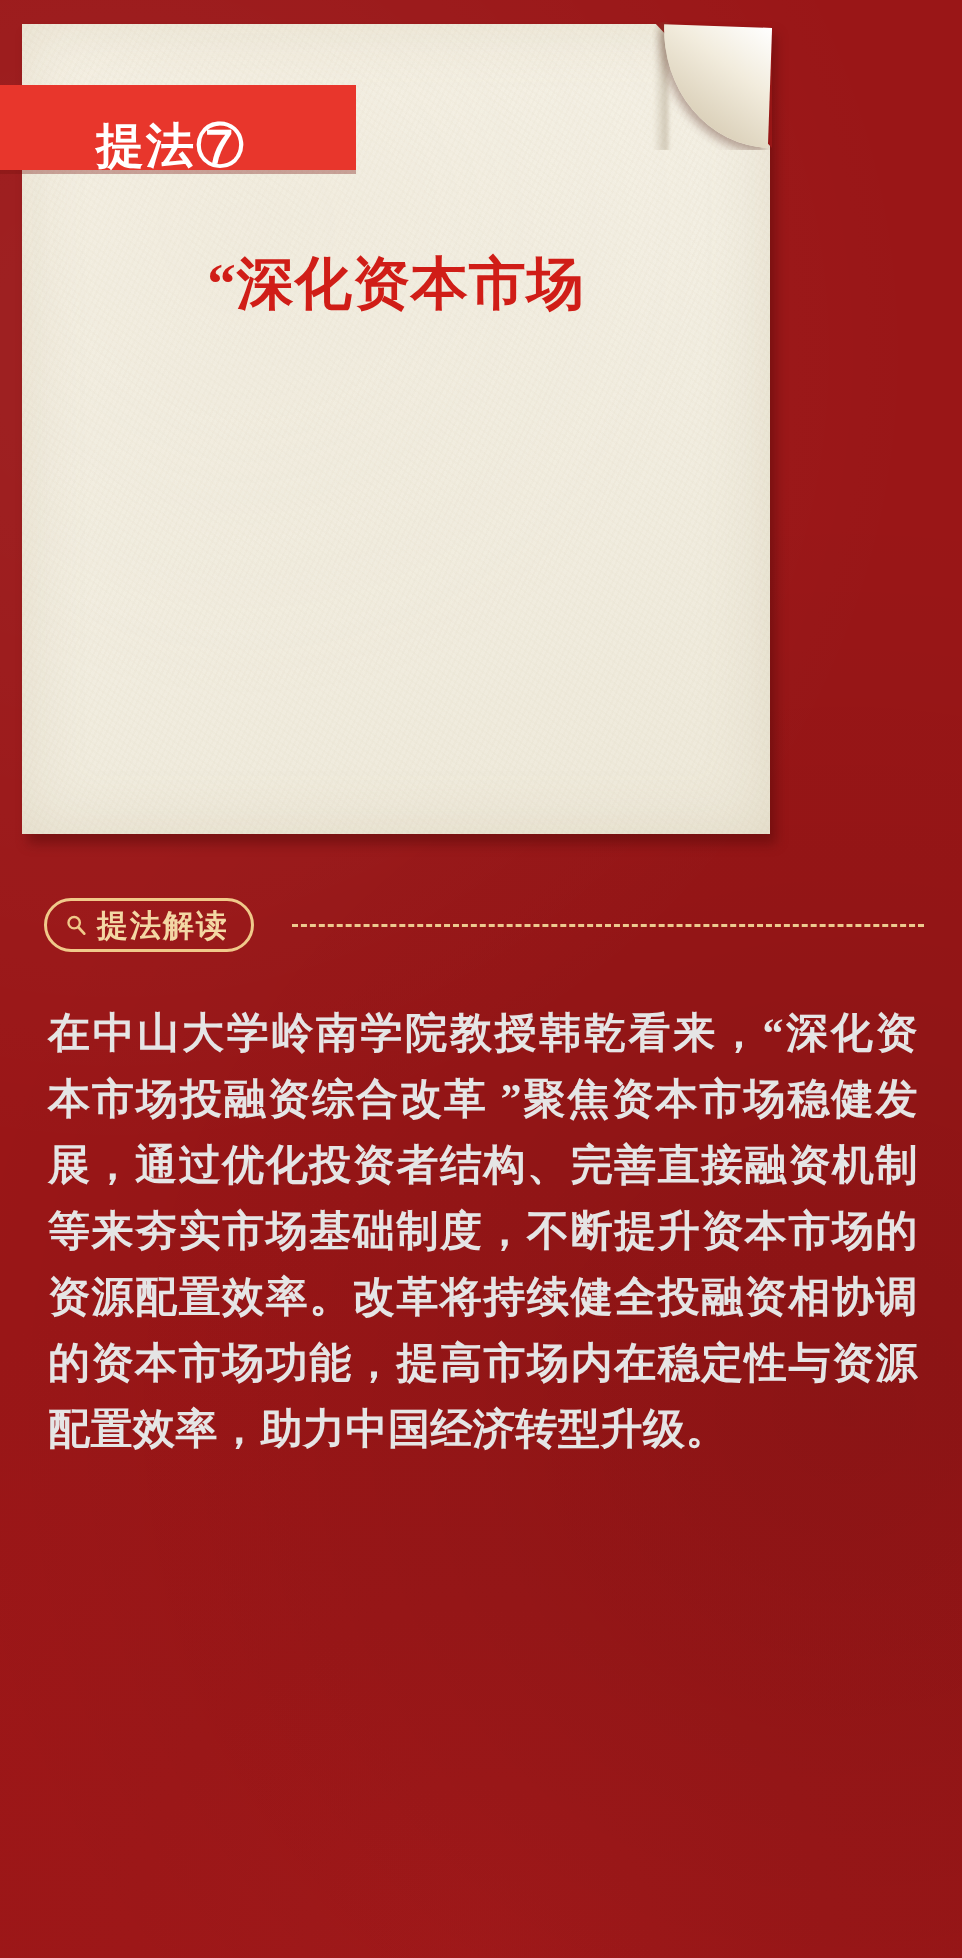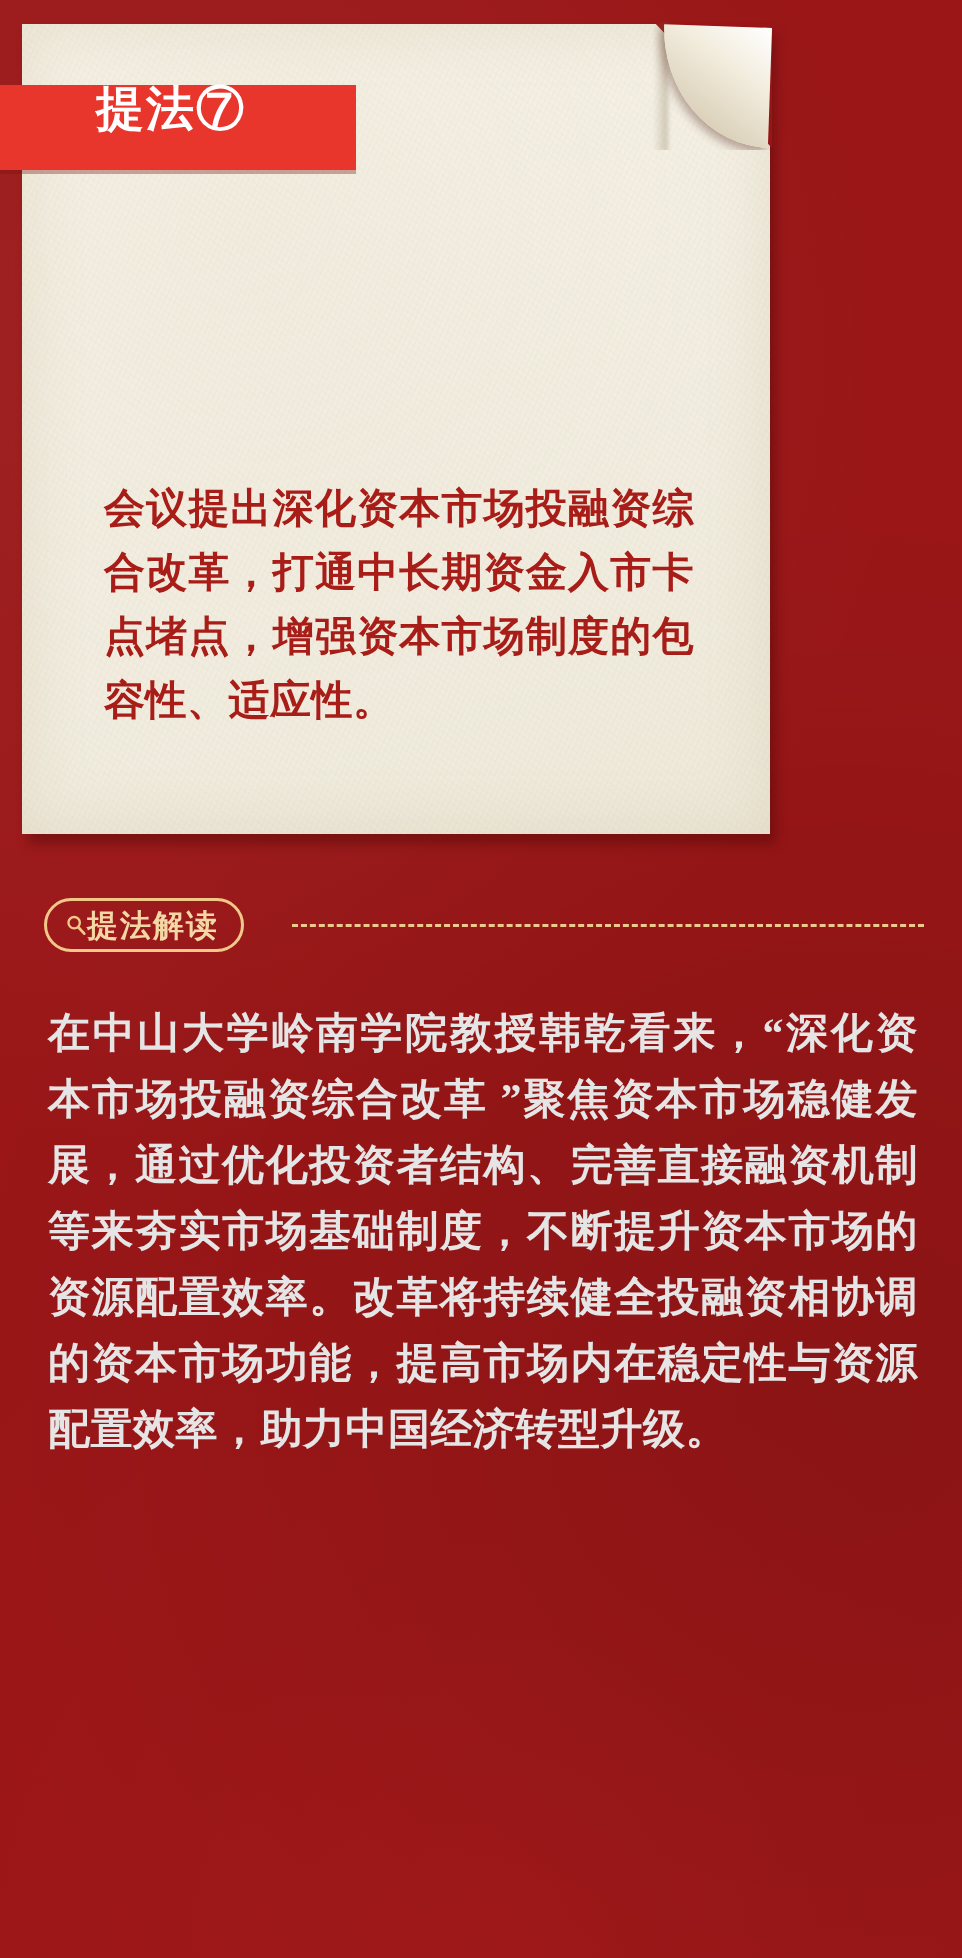--- a/index.html
+++ b/index.html
@@ -109,21 +109,21 @@
 
   
   .tag-banner {
     position: absolute;
     left: 0px;
     top: 85px;
     width: 356px;
     height: 85px;
     background: #e8362c;
     display: flex;
-    align-items: flex-start;
+    align-items: flex-end;
     box-shadow: 0 4px 0 rgba(120, 18, 14, 0.35);
   }
   .tag-banner .tag-text {
     margin-left: 96px;
     color: #ffffff;
     font-size: 48px;
     line-height: 1;
     font-weight: bold;
     letter-spacing: 2px;
     font-family: "Liberation Serif", "DejaVu Serif", serif;
@@ -174,21 +174,21 @@
   .pill {
     position: absolute;
     left: 0;
     top: 0;
     height: 54px;
     padding: 0 22px 0 18px;
     border: 3px solid #f0c98a;
     border-radius: 27px;
     display: flex;
     align-items: center;
-    gap: 0;
+    gap: 10px;
     box-sizing: border-box;
   }
   .pill .lens {
     width: 22px;
     height: 22px;
     flex: 0 0 auto;
   }
   .pill .pill-text {
     color: #f3d7a4;
     font-size: 31px;
@@ -231,23 +231,23 @@
   <div class="card">
     <div class="card-grain"></div>
 
     <div class="curl">
       <div class="curl-fold"></div>
       <div class="curl-edge"></div>
       <div class="curl-leaf"></div>
     </div>
 
     <div class="headline">
+      <span class="ln">“深化资本市场</span>
     </div>
 
-    <div class="card-body">会议提出深化资本市场投融资综合改革，打通中长期资金入市卡点堵点，增强资本市场制度的包容性、适应性。</div>
   </div>
 </div>
 
 <div class="tag-banner">
   <span class="tag-text">提法⑦</span>
 </div>
 
 <div class="interp-head">
   <div class="pill">
     <svg class="lens" viewBox="0 0 24 24" aria-hidden="true">

